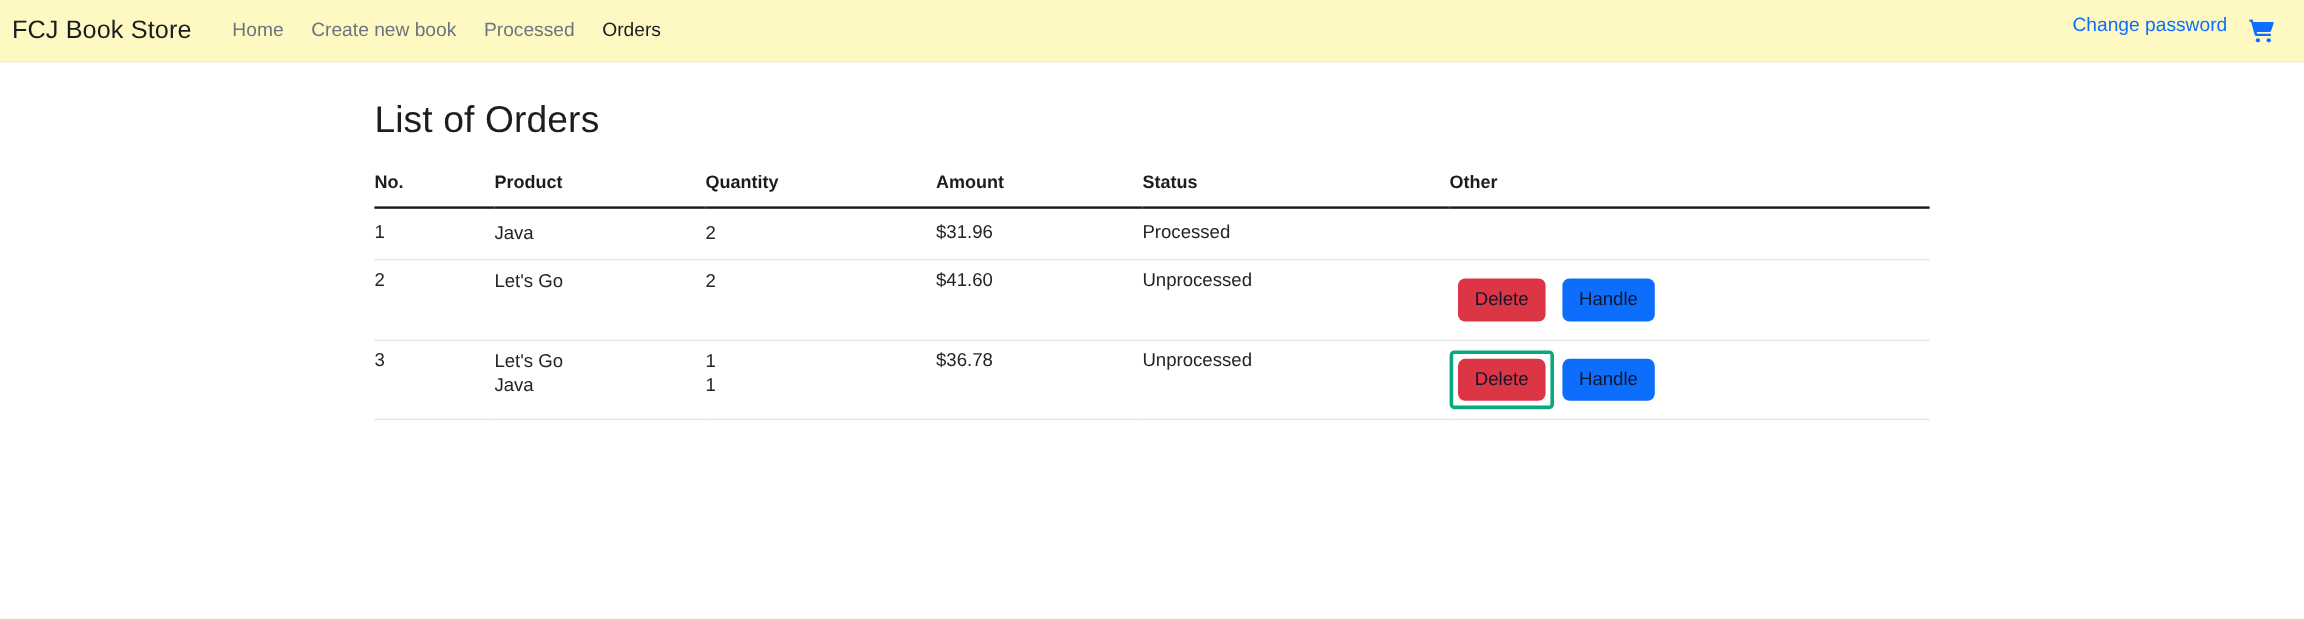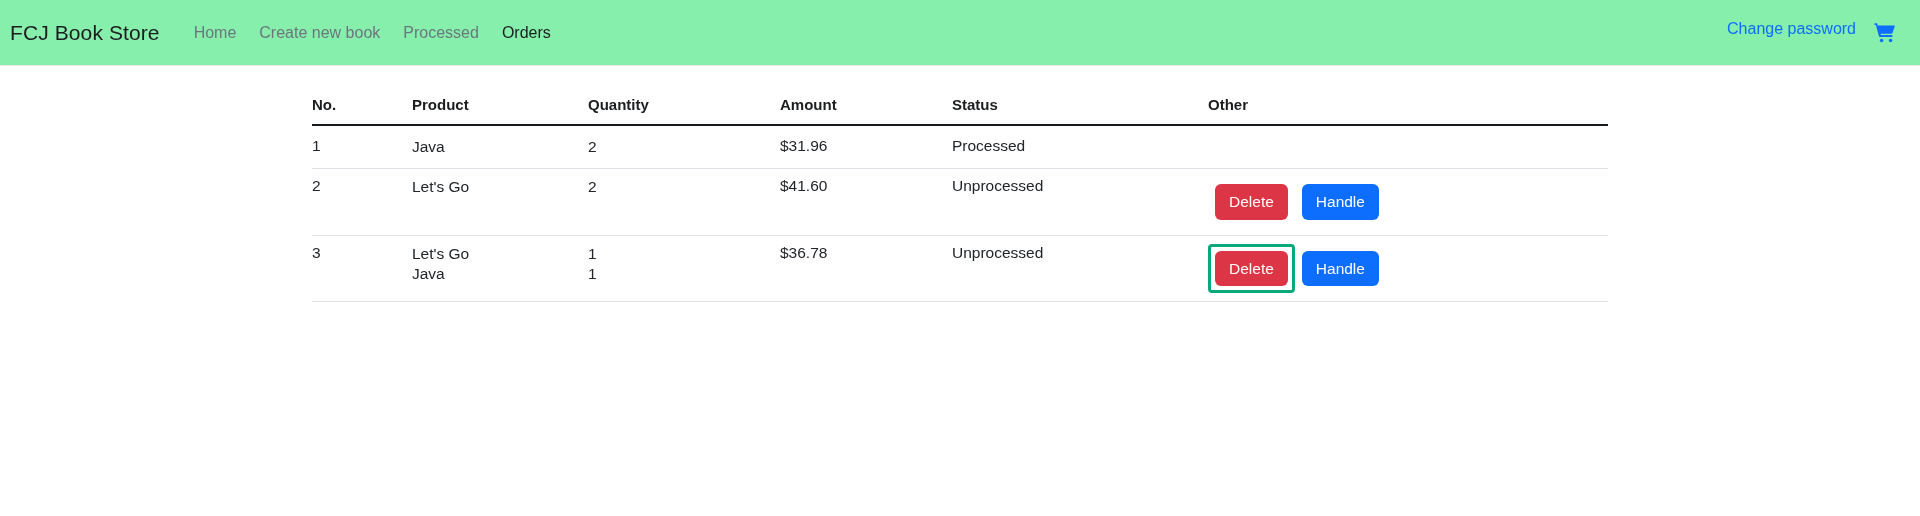--- a/index.html
+++ b/index.html
@@ -7,22 +7,22 @@
   html, body {
     margin: 0; padding: 0;
     width: 1920px; height: 516px;
     background: #ffffff;
     font-family: "Liberation Sans", sans-serif;
     -webkit-font-smoothing: antialiased;
   }
 
   
   .navbar {
-    height: 66px;
-    background: #86efac;
+    height: 52px;
+    background: #fef9c3;
     border-bottom: 1px solid #e6e8ea;
     display: flex;
     align-items: center;
     padding: 0 22px 0 10px;
     width: 100%;
   }
   .brand {
     font-size: 21px;
     color: #1b1d1f;
     letter-spacing: 0.1px;
@@ -119,21 +119,21 @@
     gap: 0px;
   }
   .btn {
     border: none;
     border-radius: 6px;
     font-size: 15.5px;
     font-family: "Liberation Sans", sans-serif;
     line-height: 1;
     padding: 10px 14px;
     cursor: pointer;
-    color: #ffffff;
+    color: #0f172a;
     white-space: nowrap;
   }
   .btn-delete { background: #dc3545; }
   .btn-handle { background: #0d6efd; }
 
   .btn-slot { padding: 4px; border: 3px solid transparent; border-radius: 4px; }
   .btn-slot.highlight {
     border-color: #0aa87d;
     background: #ffffff;
   }
@@ -167,20 +167,21 @@
         <path d="M1.5 2.2h2.6l.65 2.2h16.1c.63 0 1.05.6.85 1.18l-2.2 6.2a1.3 1.3 0 0 1-1.23.87H7.6l.38 1.4h11.4v1.9H7.1c-.6 0-1.1-.4-1.26-.96L2.9 4.1H1.5V2.2z"></path>
         <circle cx="8.6" cy="19.6" r="1.75"></circle>
         <circle cx="17.6" cy="19.6" r="1.75"></circle>
       </svg>
     </span>
   </div>
 </nav>
 
 <main class="container">
 
+  <h1 class="page-title">List of Orders</h1>
 
   <table class="orders">
     <colgroup>
       <col class="col-no">
         <col class="col-product">
         <col class="col-quantity">
       <col class="col-amount">
         <col class="col-status">
         <col class="col-other">
     </colgroup>

